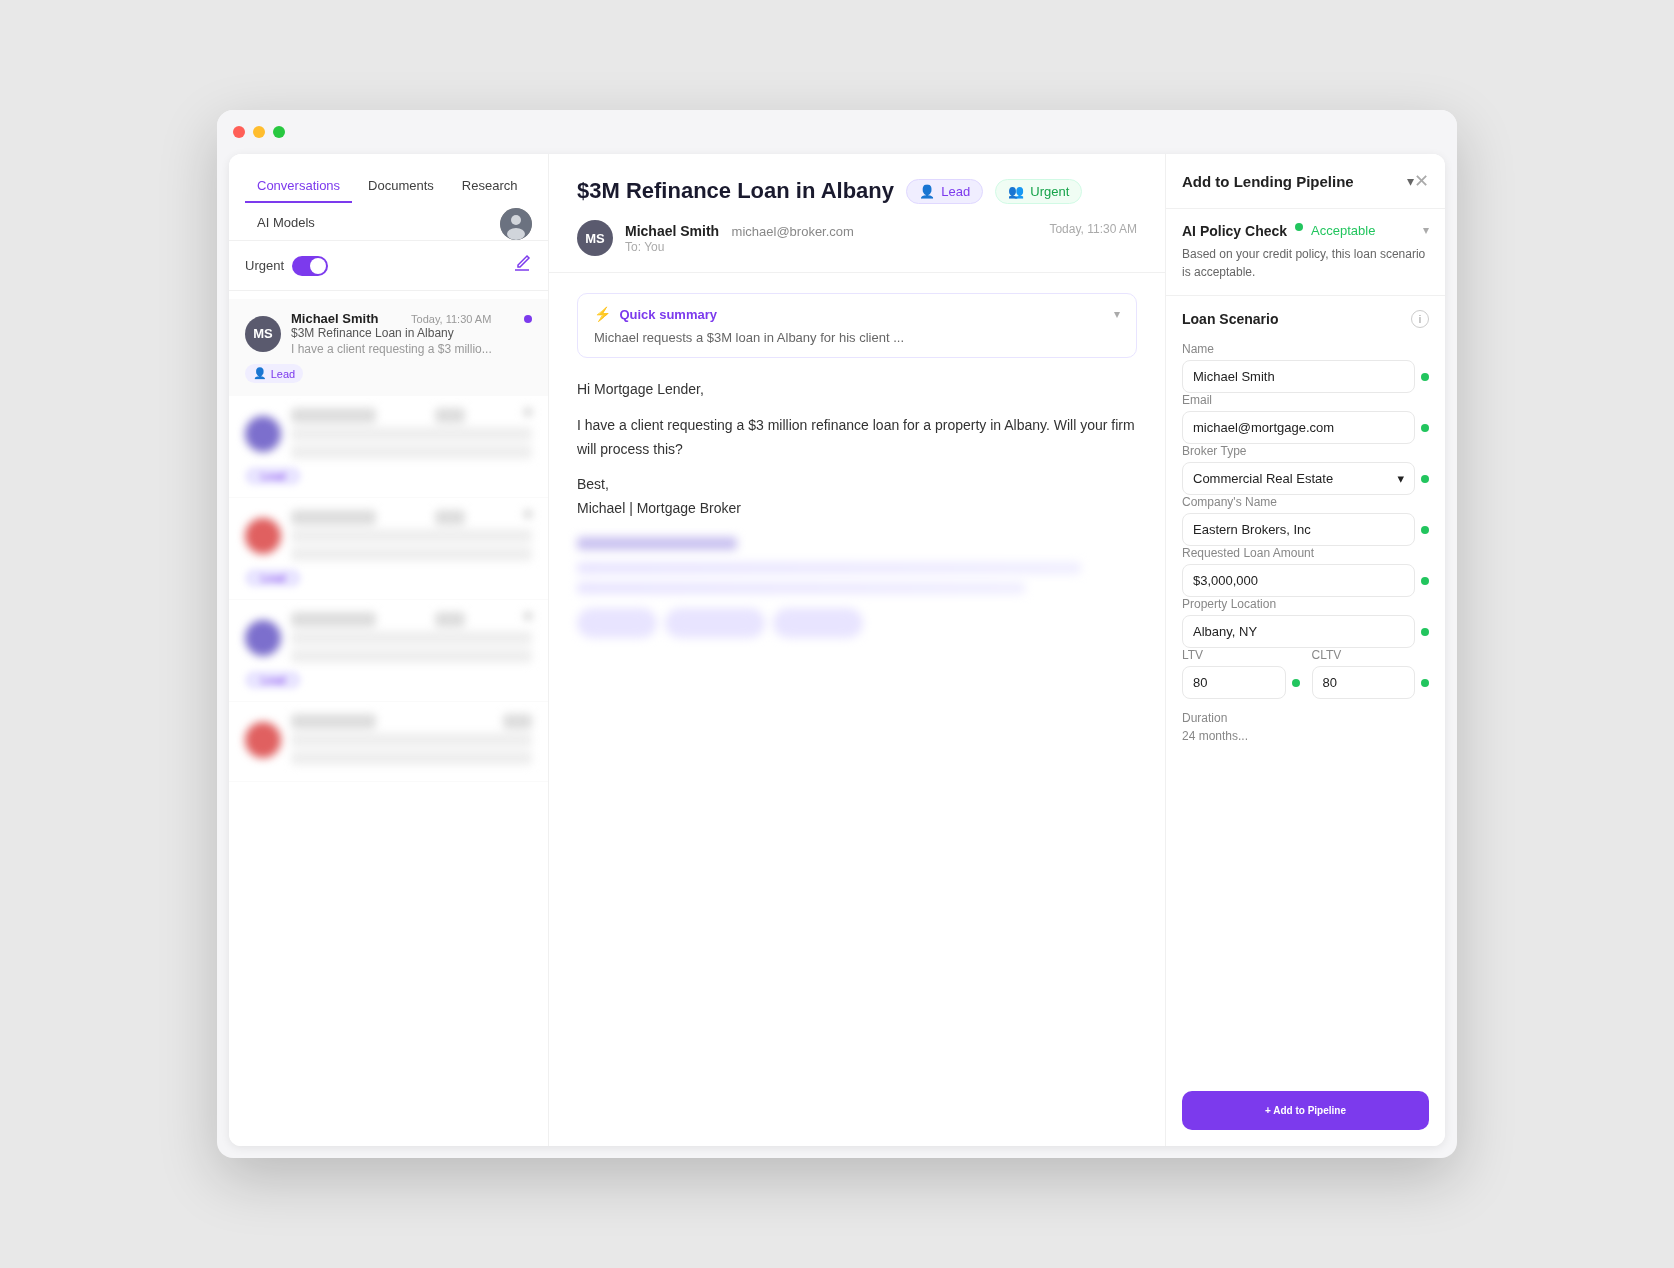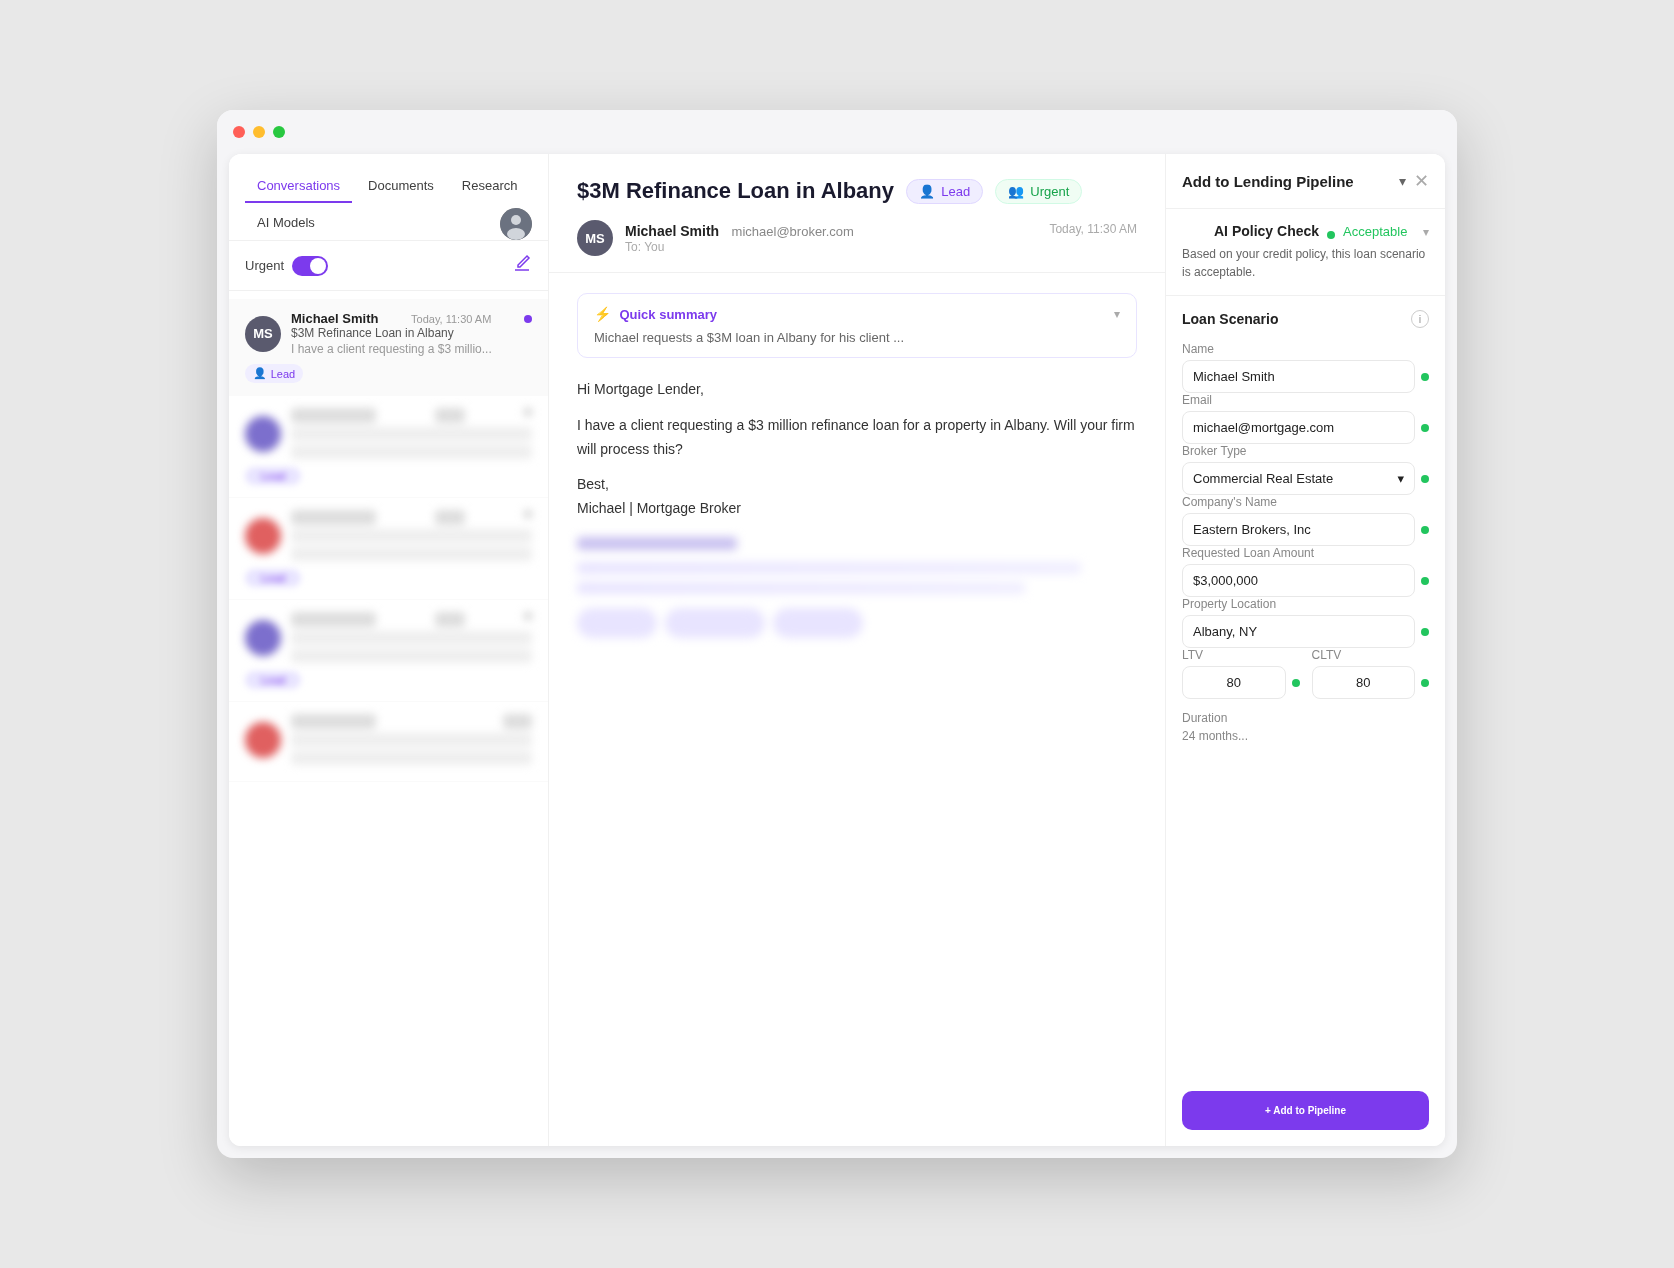--- a/index.html
+++ b/index.html
@@ -353,21 +353,20 @@
       flex-direction: column;
       background: white;
       flex-shrink: 0;
       overflow-y: auto;
     }
     .panel-header {
       display: flex;
       align-items: center;
       padding: 16px;
       border-bottom: 1px solid #f0f0f0;
-      gap: 8px;
     }
     .panel-title {
       font-size: 15px;
       font-weight: 600;
       color: #222;
       flex: 1;
     }
     .panel-dropdown-icon {
       color: #666;
       font-size: 14px;
@@ -377,24 +376,23 @@
       color: #aaa;
       font-size: 18px;
       cursor: pointer;
     }
     .policy-check {
       padding: 14px 16px;
       border-bottom: 1px solid #f0f0f0;
     }
     .policy-check-header {
       display: flex;
-      align-items: flex-end;
+      align-items: flex-start;
       gap: 8px;
       margin-bottom: 6px;
-      margin-left: 32px;
     }
     .policy-title {
       font-size: 14px;
       font-weight: 600;
       color: #222;
     }
     .policy-dot {
       width: 8px;
       height: 8px;
       border-radius: 50%;
@@ -480,21 +478,20 @@
     }
     .ltv-cltv-label {
       font-size: 12px;
       color: #888;
       margin-bottom: 4px;
     }
     .ltv-cltv-value-row {
       display: flex;
       align-items: center;
       gap: 6px;
-      text-align: center;
     }
     .ltv-cltv-input {
       flex: 1;
       padding: 8px 10px;
       border: 1px solid #e8e8e8;
       border-radius: 8px;
       font-size: 13px;
       color: #222;
       background: white;
     }

